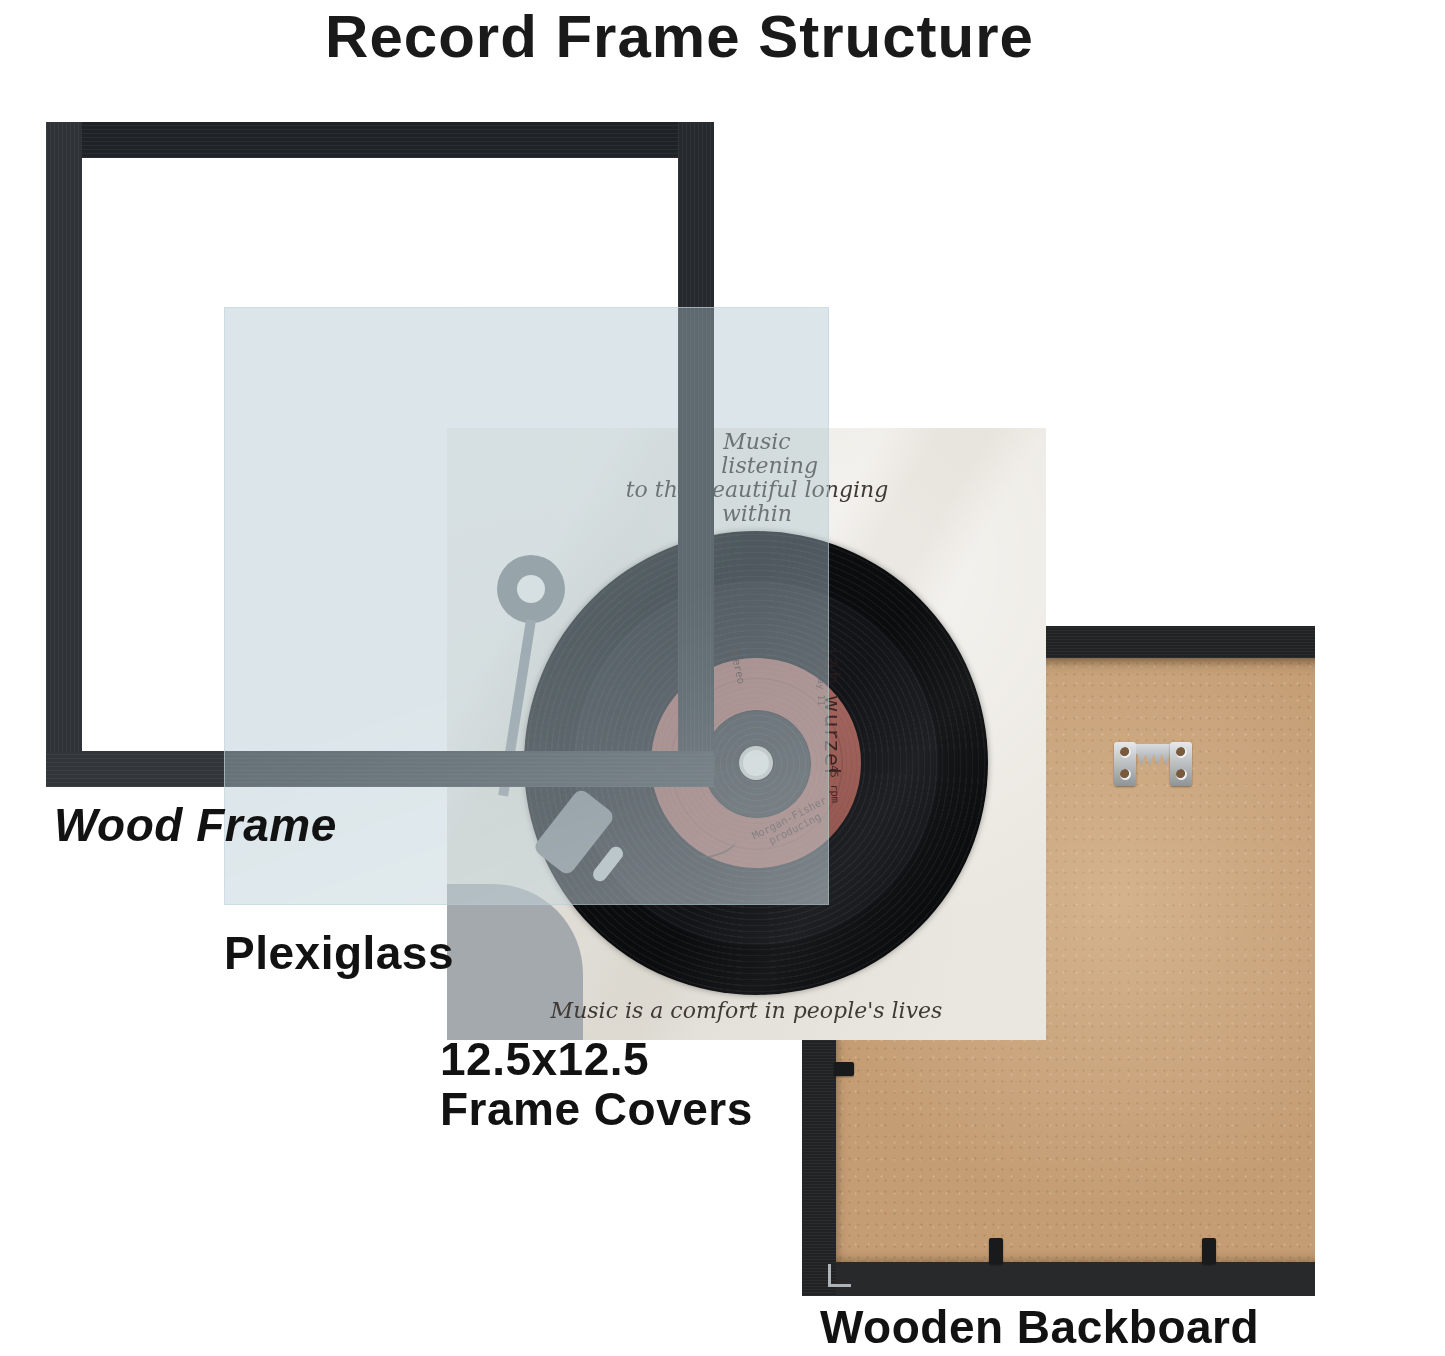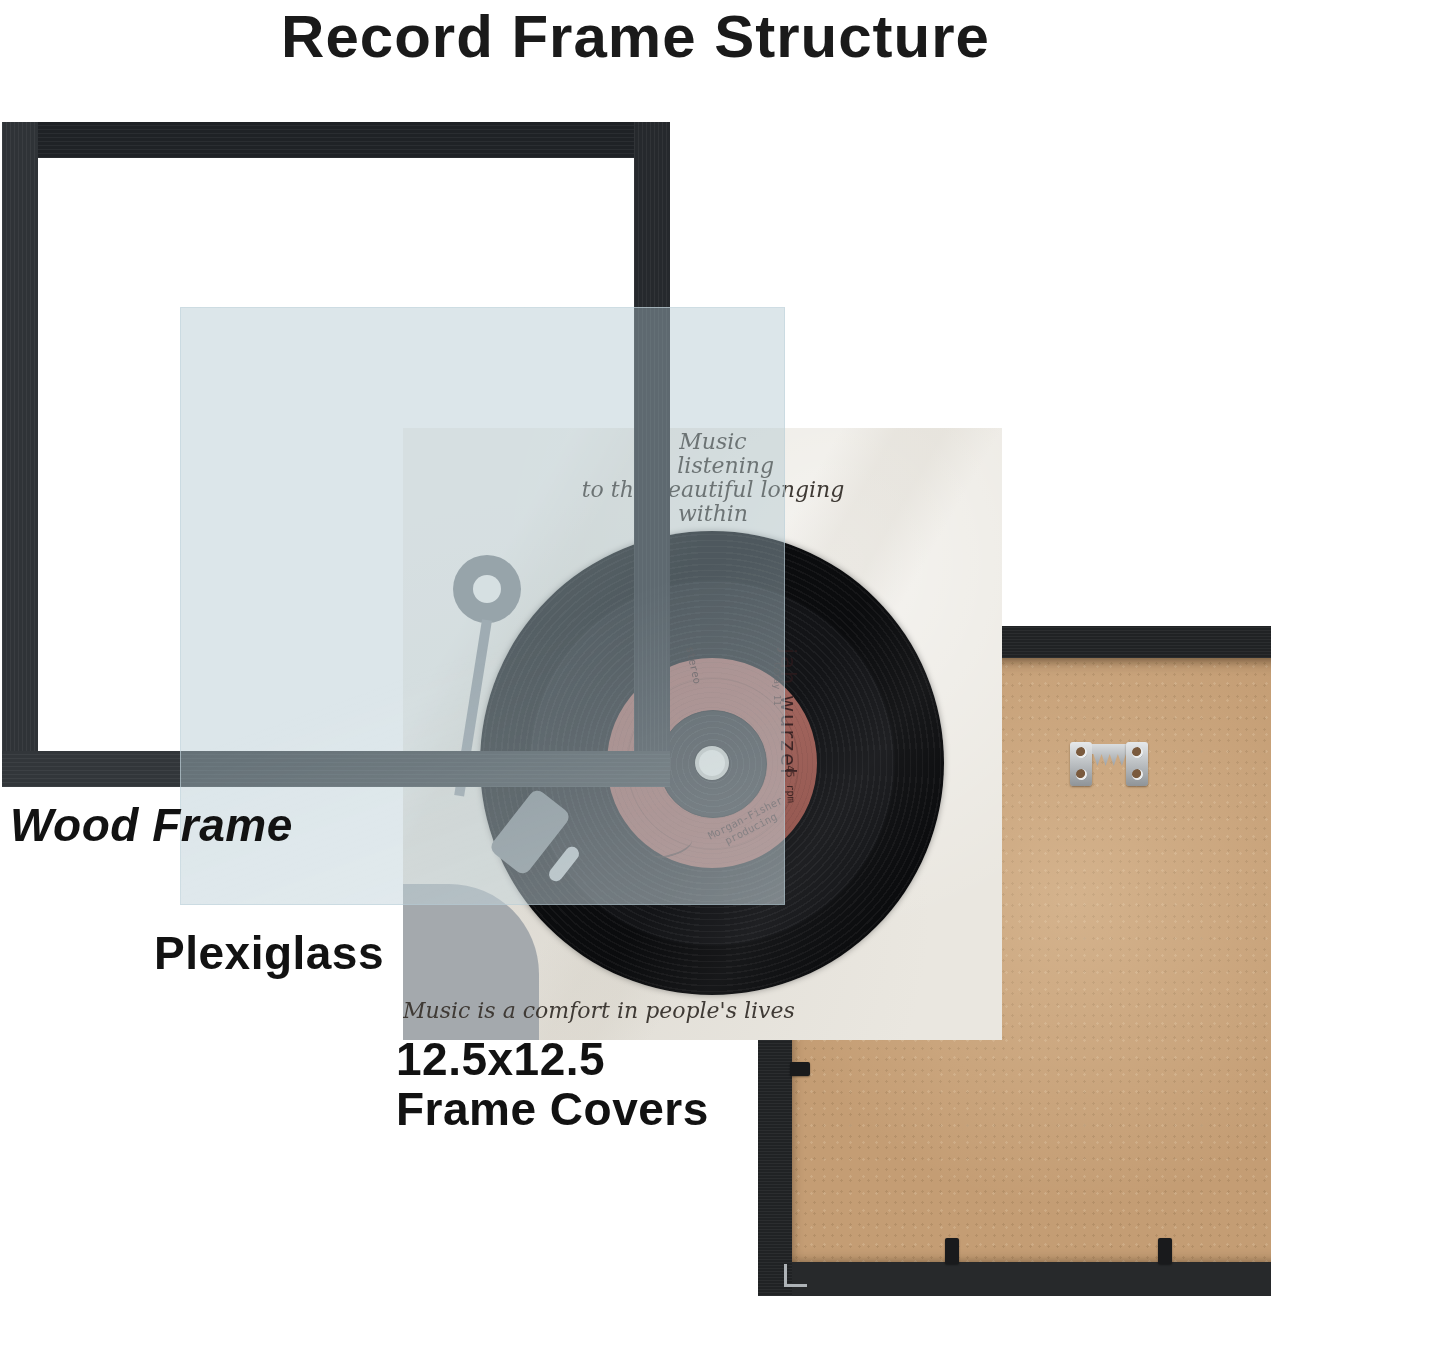--- a/index.html
+++ b/index.html
@@ -1,24 +1,24 @@
 <!DOCTYPE html>
 <html><head>
 <meta charset="utf-8">
 <style>
   html,body{margin:0;padding:0;background:#ffffff;}
   .stage{position:relative;width:1271px;height:1356px;background:#ffffff;overflow:hidden;
-         font-family:"Liberation Sans",sans-serif;}
+         font-family:"Liberation Sans",sans-serif;margin-left:44px;}
 
   
   .title{position:absolute;left:0;top:2px;width:100%;text-align:center;
          font-size:60px;font-weight:bold;letter-spacing:1px;color:#1a1a1a;}
   .layer-label{position:absolute;font-size:46px;font-weight:bold;color:#121212;letter-spacing:0.5px;line-height:50px;}
   .lbl-wood{left:10px;top:800px;font-style:italic;}
-  .lbl-plexi{left:154px;top:928px;text-align:right;}
+  .lbl-plexi{left:180px;top:928px;text-align:right;}
   .lbl-album{left:396px;top:1034px;}
   .lbl-back{left:776px;top:1302px;}
 
   
   .wf-bar{position:absolute;}
   .wf-top{left:2px;top:122px;width:668px;height:36px;background:#1f2226;
     background-image:repeating-linear-gradient(0deg,rgba(255,255,255,0.05) 0 1px,transparent 1px 4px);}
   .wf-bottom{left:2px;top:751px;width:668px;height:36px;background:#32363a;
     background-image:repeating-linear-gradient(0deg,rgba(255,255,255,0.05) 0 1px,transparent 1px 4px);}
   .wf-left{left:2px;top:122px;width:36px;height:665px;background:#2f3337;
@@ -60,21 +60,21 @@
     clip-path:polygon(0 0,100% 0,100% 45%,88% 100%,76% 45%,64% 100%,52% 45%,40% 100%,28% 45%,16% 100%,4% 45%,0 45%);}
 
   
   .cover{position:absolute;left:403px;top:428px;width:599px;height:612px;overflow:hidden;
     background-color:#eae7e0;
     background-image:linear-gradient(120deg,rgba(255,255,255,0.5) 0 18%,transparent 26% 46%,rgba(208,203,192,0.28) 52% 57%,transparent 63%),
       radial-gradient(ellipse at 72% 22%,rgba(255,255,255,0.55),transparent 55%),
       radial-gradient(ellipse at 22% 78%,rgba(198,194,185,0.3),transparent 60%);}
   .quote-top{position:absolute;left:140px;top:2px;width:340px;text-align:center;
     font-family:"DejaVu Serif",serif;font-style:italic;font-size:22px;line-height:24px;color:#3f3a35;}
-  .quote-bottom{position:absolute;left:0;top:570px;width:599px;
+  .quote-bottom{position:absolute;left:0;top:570px;width:599px;text-align:center;
     font-family:"DejaVu Serif",serif;font-style:italic;font-size:22px;color:#3f3a35;}
 
   .platter{position:absolute;left:-6px;top:456px;width:142px;height:160px;background:#a4a9ad;border-top-right-radius:90px;}
   .tonearm-circle{position:absolute;left:50px;top:127px;width:68px;height:68px;border-radius:50%;background:#888d91;}
   .tonearm-hole{position:absolute;left:20px;top:20px;width:28px;height:28px;border-radius:50%;background:#f5f4f1;}
   .tonearm-arm{position:absolute;left:79px;top:192px;width:10px;height:178px;background:#979ca0;
     transform:rotate(9deg);transform-origin:top center;}
   .cartridge{position:absolute;left:104px;top:365px;width:46px;height:78px;background:#7b8084;border-radius:9px;transform:rotate(38deg);}
   .stylus{position:absolute;left:154px;top:416px;width:14px;height:40px;background:#b4b8bb;border-radius:7px;transform:rotate(38deg);}
 
@@ -192,14 +192,15 @@
   <div class="wf-bar wf-bottom"></div>
 
   <div class="plexi"></div>
 
   <div class="layer-label lbl-wood">Wood Frame</div>
   <div class="layer-label lbl-plexi">Plexiglass</div>
   <div class="layer-label lbl-album">
     <div>12.5x12.5</div>
     <div>Frame Covers</div>
   </div>
+  <div class="layer-label lbl-back">Wooden Backboard</div>
 
 </div>
 
 </body></html>

